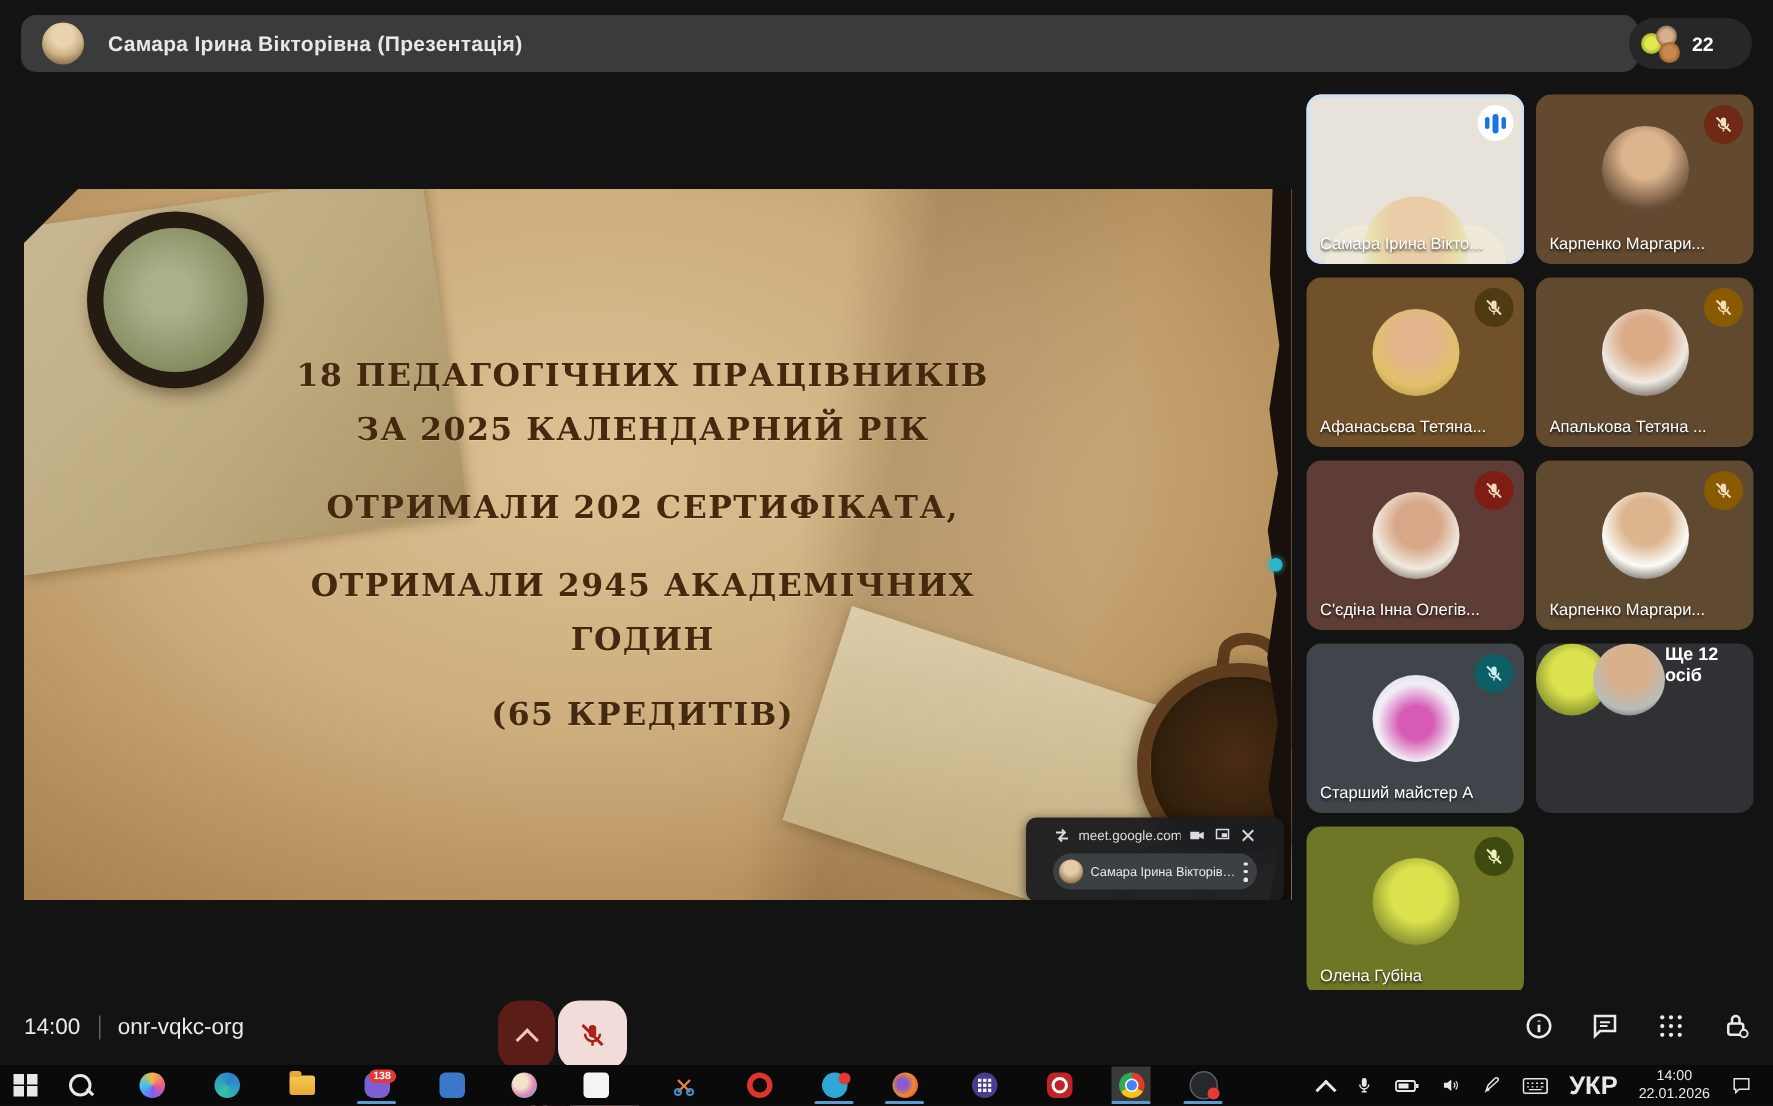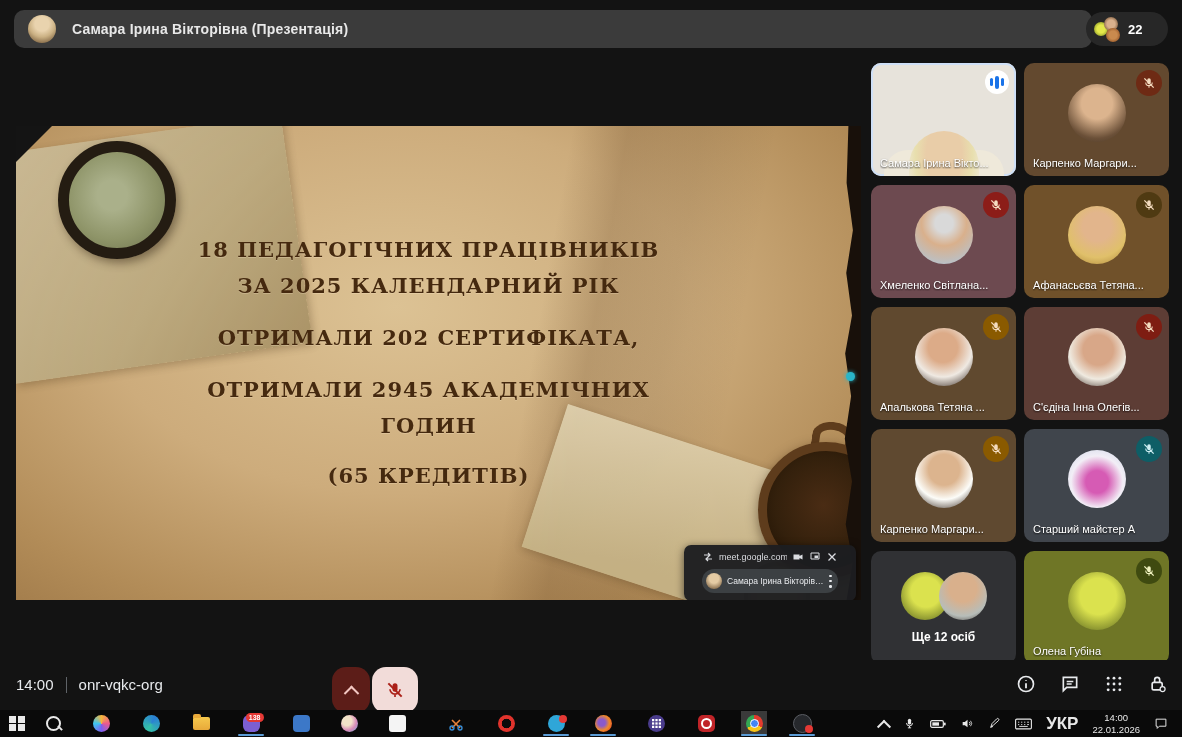--- a/index.html
+++ b/index.html
@@ -87,21 +87,21 @@
   .avatar{position:absolute;left:50%;top:44%;transform:translate(-50%,-50%);
      width:58px;height:58px;border-radius:50%;}
   .av2{background:radial-gradient(circle at 50% 34%,#dcb48e 32%,#6b5038 72%,#4a3826 95%);}
   .av3{background:radial-gradient(circle at 50% 30%,#d9d9d9 18%,#d9b08c 45%,#b7c2cc 85%);}
   .av4{background:radial-gradient(circle at 50% 36%,#e2b58c 30%,#e0c06a 65%,#b08a3c 95%);}
   .av5{background:radial-gradient(circle at 48% 34%,#dcab88 30%,#efe9e2 60%,#3a2c24 95%);}
   .av6{background:radial-gradient(circle at 52% 38%,#d8a788 32%,#efeae0 62%,#43332b 95%);}
   .av7{background:radial-gradient(circle at 50% 34%,#dcb48e 32%,#fcfcf8 62%,#3c2e24 95%);}
   .av8{background:radial-gradient(circle at 50% 55%,#d65bb4 26%,#f2eef6 60%,#cfd8e8 95%);}
   .av10{background:radial-gradient(circle at 52% 42%,#dbe24e 40%,#8a9430 75%,#5f6e22 95%);}
-  .tile--overflow{display:flex;flex-direction:column;align-items:center;justify-content:center;}
+  .tile--overflow{display:flex;flex-direction:row;justify-content:center;}
   .pair{display:flex;margin-bottom:10px;}
   .pair .pa{width:48px;height:48px;border-radius:50%;}
   .pair .pa1{background:radial-gradient(circle at 52% 42%,#dbe24e 40%,#8a9430 75%,#5f6e22 95%);}
   .pair .pa2{background:radial-gradient(circle at 50% 34%,#d9b08c 34%,#b7bdb9 70%,#4a4440 95%);margin-left:-10px;}
   .overflow-label{color:#fff;font-size:12px;font-weight:bold;}
   .video-face{position:absolute;left:50%;top:60%;transform:translateX(-50%);
      width:70px;height:86px;border-radius:36px 36px 8px 8px;
      background:radial-gradient(ellipse at 50% 28%,#e9cda8 36%,#e8dfae 58%,#efe8d8 80%);}
   .video-body{position:absolute;left:50%;bottom:-18px;transform:translateX(-50%);
      width:120px;height:44px;border-radius:24px 24px 0 0;background:#efe9da;}
@@ -230,31 +230,20 @@
       <div class="badge" style="background: rgb(110, 42, 20);">
         <svg width="14" height="14" viewBox="0 0 24 24">
             <path d="M12 14a3 3 0 0 0 3-3V7a3 3 0 0 0-6 0v4a3 3 0 0 0 3 3z" fill="#f4dcc0"></path>
             <path d="M6.5 11a5.5 5.5 0 0 0 11 0M12 16.5V20" fill="none" stroke="#f4dcc0" stroke-width="1.8"></path>
             <path d="M4 4l16 16" stroke="#f4dcc0" stroke-width="2.2"></path>
           </svg>
       </div>
       <div class="tile-name">Карпенко Маргари...</div>
     </div>
 
-    <div class="tile" style="background: rgb(109, 74, 80);">
-      <div class="avatar av3"></div>
-      <div class="badge" style="background: rgb(140, 29, 24);">
-        <svg width="14" height="14" viewBox="0 0 24 24">
-            <path d="M12 14a3 3 0 0 0 3-3V7a3 3 0 0 0-6 0v4a3 3 0 0 0 3 3z" fill="#f4dcc0"></path>
-            <path d="M6.5 11a5.5 5.5 0 0 0 11 0M12 16.5V20" fill="none" stroke="#f4dcc0" stroke-width="1.8"></path>
-            <path d="M4 4l16 16" stroke="#f4dcc0" stroke-width="2.2"></path>
-          </svg>
-      </div>
-      <div class="tile-name">Хмеленко Світлана...</div>
-    </div>
 
     <div class="tile" style="background: rgb(112, 81, 42);">
       <div class="avatar av4"></div>
       <div class="badge" style="background: rgb(79, 58, 18);">
         <svg width="14" height="14" viewBox="0 0 24 24">
             <path d="M12 14a3 3 0 0 0 3-3V7a3 3 0 0 0-6 0v4a3 3 0 0 0 3 3z" fill="#f4dcc0"></path>
             <path d="M6.5 11a5.5 5.5 0 0 0 11 0M12 16.5V20" fill="none" stroke="#f4dcc0" stroke-width="1.8"></path>
             <path d="M4 4l16 16" stroke="#f4dcc0" stroke-width="2.2"></path>
           </svg>
       </div>

